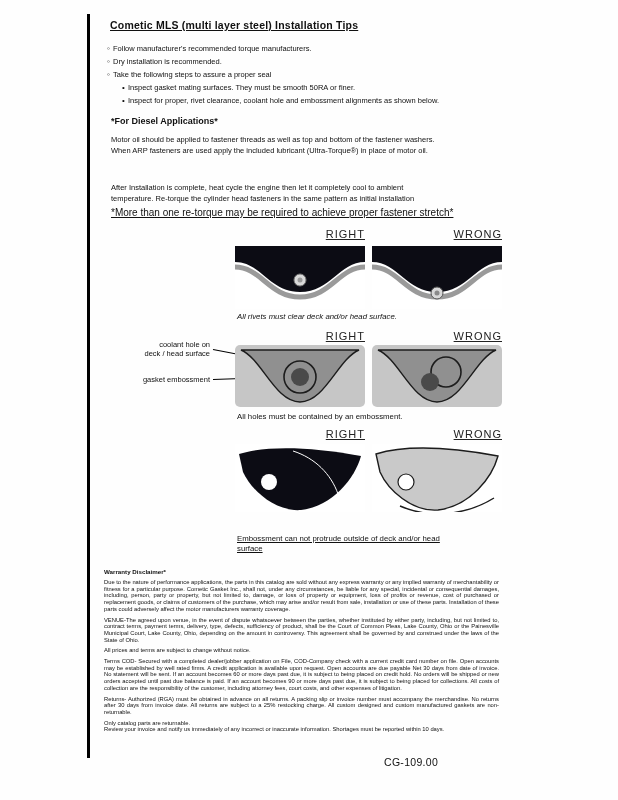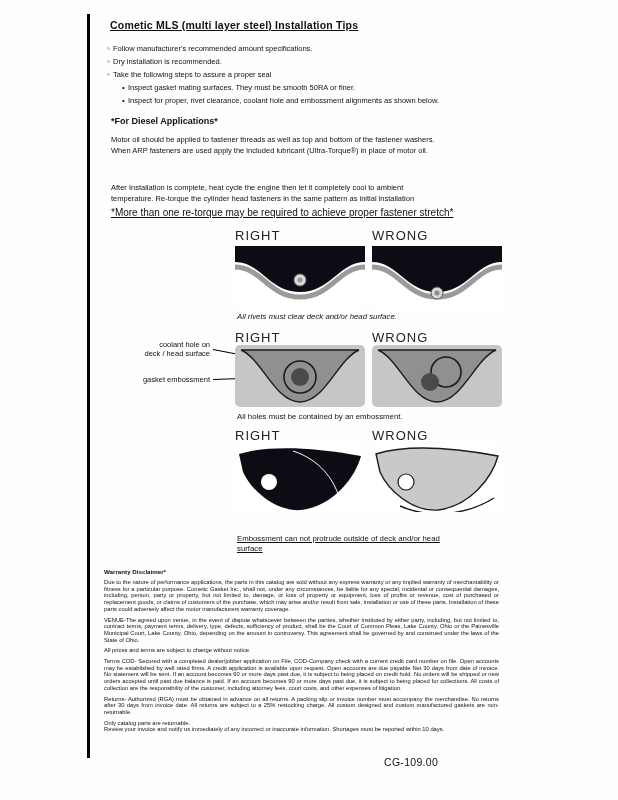--- a/index.html
+++ b/index.html
@@ -20,22 +20,22 @@
   .tip-text { white-space:nowrap; }
 
   .diesel-heading { position:absolute; left:111px; top:116px; font-size:9px; font-weight:bold; }
 
   .para { position:absolute; left:111px; font-size:7.5px; }
   .pline { height:11px; line-height:11px; white-space:nowrap; }
   .para1 { top:134px; }
   .para2 { top:166px;margin-top:16px; }
   .note  { position:absolute; left:111px; top:207px; font-size:10px; white-space:nowrap;text-decoration:underline; }
 
-  .dg-header { position:absolute; width:130px; text-align:left; font-size:13px;
-               letter-spacing:1px; color:#222; }
+  .dg-header { position:absolute; width:130px; text-align:right; font-size:11px;
+               letter-spacing:1px; color:#222;text-decoration:underline; }
   .col1 { left:235px; } .col2 { left:372px; }
   .hrow1 { top:228px; } .hrow2 { top:330px; } .hrow3 { top:428px; }
 
   .panel { position:absolute; width:130px; }
   .prow1 { top:246px; height:63px; }
   .prow2 { top:345px; height:62px; }
   .prow3 { top:444px; height:68px; }
 
   .dg-caption { position:absolute; left:237px; font-size:7.8px; line-height:10px; }
   .cap1 { top:312px;font-style:italic; } .cap2 { top:412px; } .cap3 { top:534px; width:215px;text-decoration:underline; }
@@ -59,21 +59,21 @@
 
 <div class="page">
 
   <div class="left-rule"></div>
 
   <h1 class="title">Cometic MLS (multi layer steel) Installation Tips</h1>
 
   <div class="tips">
     <div class="tip">
       <span class="b-open">◦</span>
-      <span class="tip-text">Follow manufacturer's recommended amount specifications.</span>
+      <span class="tip-text">Follow manufacturer's recommended torque manufacturers.</span>
     </div>
     <div class="tip">
       <span class="b-open">◦</span>
       <span class="tip-text">Dry installation is recommended.</span>
     </div>
     <div class="tip">
       <span class="b-open">◦</span>
       <span class="tip-text">Take the following steps to assure a proper seal</span>
     </div>
     <div class="tip sub">

